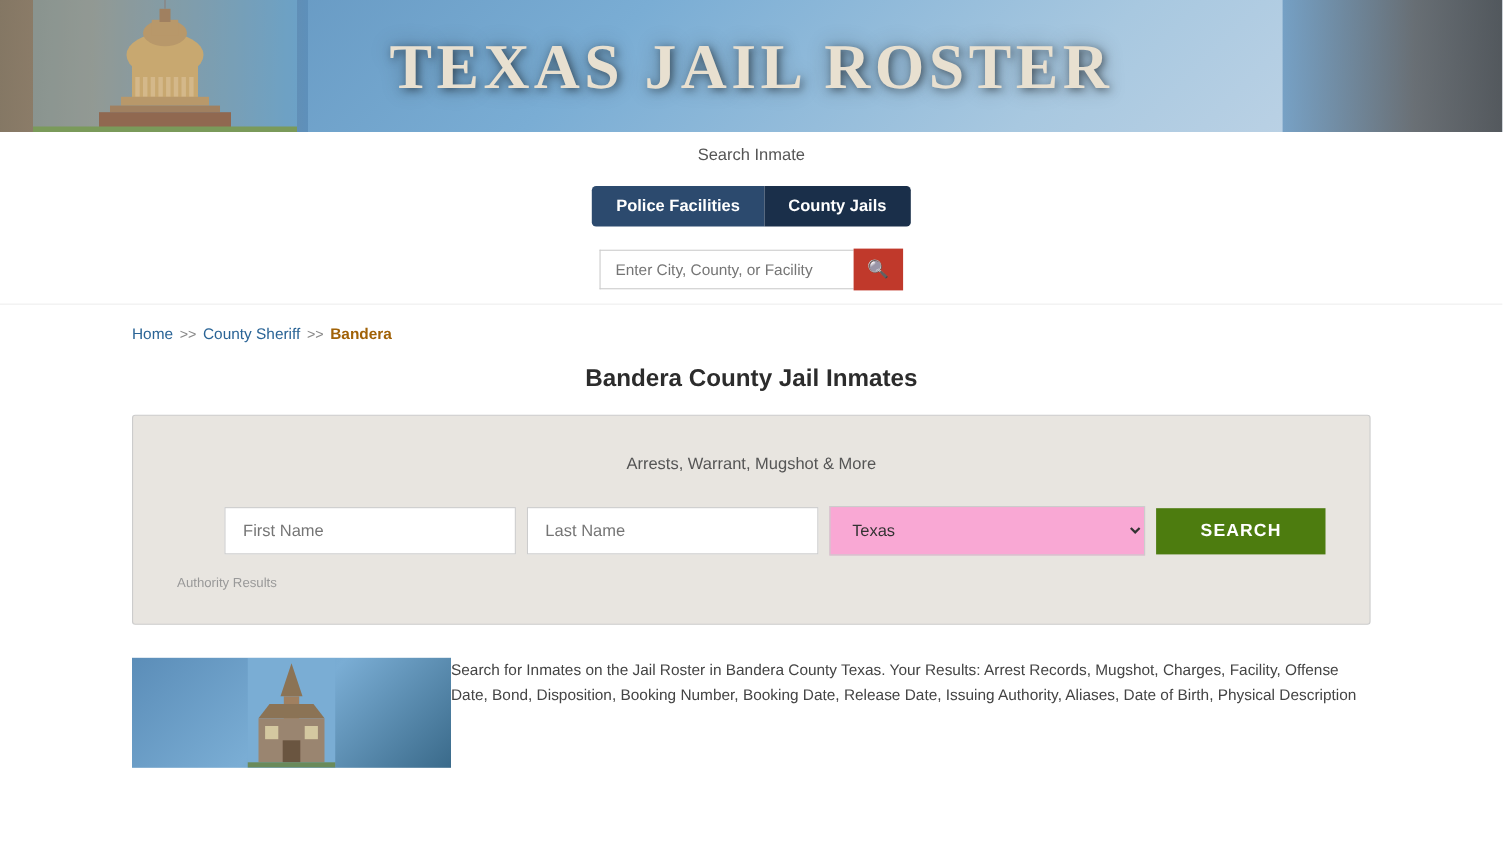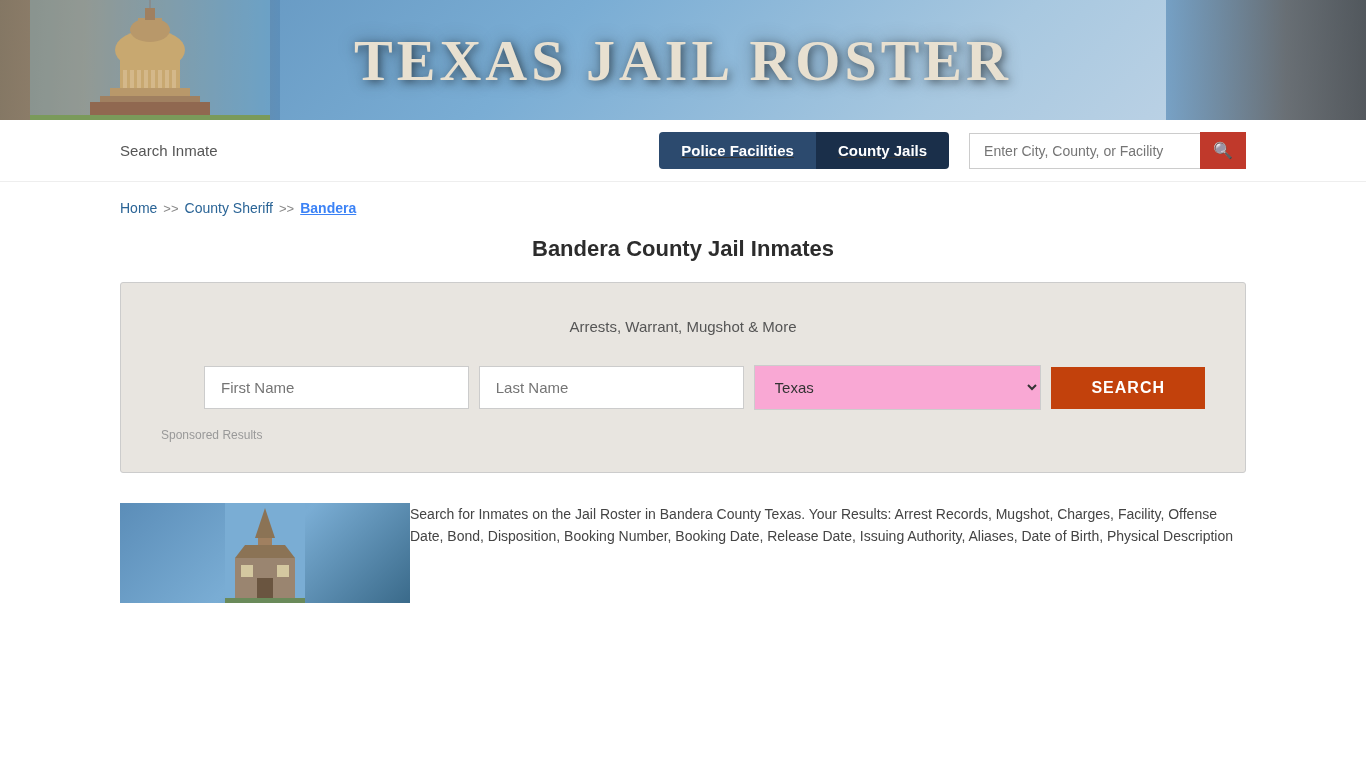--- a/index.html
+++ b/index.html
@@ -57,32 +57,32 @@
     }
 
     
     .navbar {
       display: flex;
       align-items: center;
       padding: 12px 120px;
       background: #fff;
       border-bottom: 1px solid #eee;
       gap: 20px;
+      flex-direction: column;
     }
     .nav-label {
       font-family: Arial, sans-serif;
       font-size: 15px;
       color: #555;
       flex: 1;
     }
     .nav-tabs {
       display: flex;
       align-items: flex-end;
       gap: 0;
-      text-decoration: underline;
     }
     .nav-tab {
       padding: 10px 22px;
       font-family: Arial, sans-serif;
       font-size: 15px;
       font-weight: bold;
       cursor: pointer;
       border: none;
       outline: none;
     }
@@ -136,22 +136,21 @@
     .breadcrumb a {
       color: #2a6496;
       text-decoration: none;
     }
     .breadcrumb-separator {
       color: #888;
       font-size: 13px;
     }
     .breadcrumb-current {
       font-weight: bold;
-      color: #3b82f6;
-      text-decoration: underline;
+      color: #a16207;
     }
 
     
     .page-title-section {
       text-align: center;
       padding: 10px 20px 20px;
     }
     .page-title {
       font-family: Arial, sans-serif;
       font-size: 22px;
@@ -203,21 +202,21 @@
       padding: 12px 16px;
       font-size: 15px;
       font-family: Arial, sans-serif;
       border: 1px solid #ccc;
       background: #f9a8d4;
       color: #333;
       outline: none;
       cursor: pointer;
     }
     .record-search-btn {
-      background: #c2410c;
+      background: #4d7c0f;
       color: #fff;
       border: none;
       padding: 12px 40px;
       font-size: 16px;
       font-weight: bold;
       font-family: Arial, sans-serif;
       letter-spacing: 1px;
       cursor: pointer;
       white-space: nowrap;
     }
@@ -324,21 +323,21 @@
 
 <div class="record-check-box">
   <div class="record-check-subtitle">Arrests, Warrant, Mugshot &amp; More</div>
   <div class="record-check-form">
     <input class="record-input" type="text" placeholder="First Name" style="">
     <input class="record-input" type="text" placeholder="Last Name" style="">
     <select class="record-select">
     <option value="Alabama">Alabama</option><option value="Alaska">Alaska</option><option value="Arizona">Arizona</option><option value="Arkansas">Arkansas</option><option value="California">California</option><option value="Colorado">Colorado</option><option value="Connecticut">Connecticut</option><option value="Delaware">Delaware</option><option value="Florida">Florida</option><option value="Georgia">Georgia</option><option value="Hawaii">Hawaii</option><option value="Idaho">Idaho</option><option value="Illinois">Illinois</option><option value="Indiana">Indiana</option><option value="Iowa">Iowa</option><option value="Kansas">Kansas</option><option value="Kentucky">Kentucky</option><option value="Louisiana">Louisiana</option><option value="Maine">Maine</option><option value="Maryland">Maryland</option><option value="Massachusetts">Massachusetts</option><option value="Michigan">Michigan</option><option value="Minnesota">Minnesota</option><option value="Mississippi">Mississippi</option><option value="Missouri">Missouri</option><option value="Montana">Montana</option><option value="Nebraska">Nebraska</option><option value="Nevada">Nevada</option><option value="New Hampshire">New Hampshire</option><option value="New Jersey">New Jersey</option><option value="New Mexico">New Mexico</option><option value="New York">New York</option><option value="North Carolina">North Carolina</option><option value="North Dakota">North Dakota</option><option value="Ohio">Ohio</option><option value="Oklahoma">Oklahoma</option><option value="Oregon">Oregon</option><option value="Pennsylvania">Pennsylvania</option><option value="Rhode Island">Rhode Island</option><option value="South Carolina">South Carolina</option><option value="South Dakota">South Dakota</option><option value="Tennessee">Tennessee</option><option value="Texas" selected="">Texas</option><option value="Utah">Utah</option><option value="Vermont">Vermont</option><option value="Virginia">Virginia</option><option value="Washington">Washington</option><option value="West Virginia">West Virginia</option><option value="Wisconsin">Wisconsin</option><option value="Wyoming">Wyoming</option></select>
     <button class="record-search-btn">SEARCH</button>
   </div>
-  <div class="sponsored-label">Sponsored Results</div>
+  <div class="sponsored-label">Authority Results</div>
 </div>
 
 <div class="bottom-section">
   <div class="bottom-image">
     <div class="bottom-image-inner">
 
       <svg width="80" height="100" viewBox="0 0 80 100">
 
         <rect width="80" height="100" fill="#7aadd4"></rect>
 

